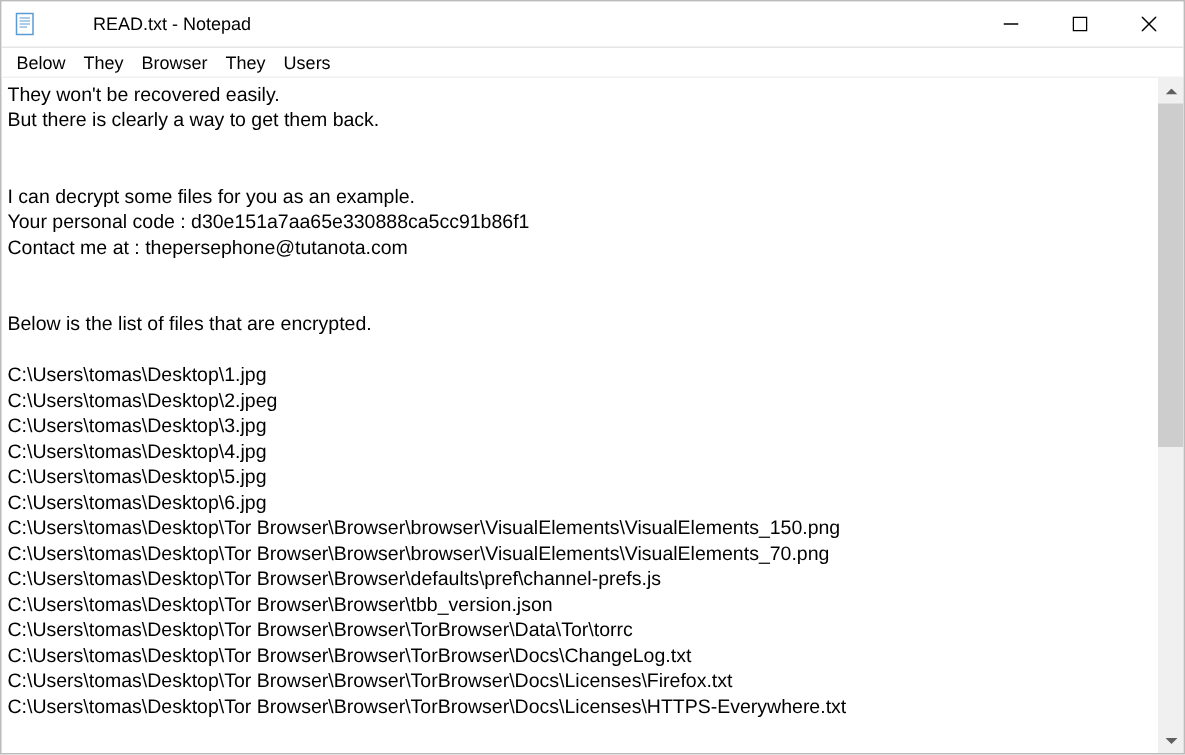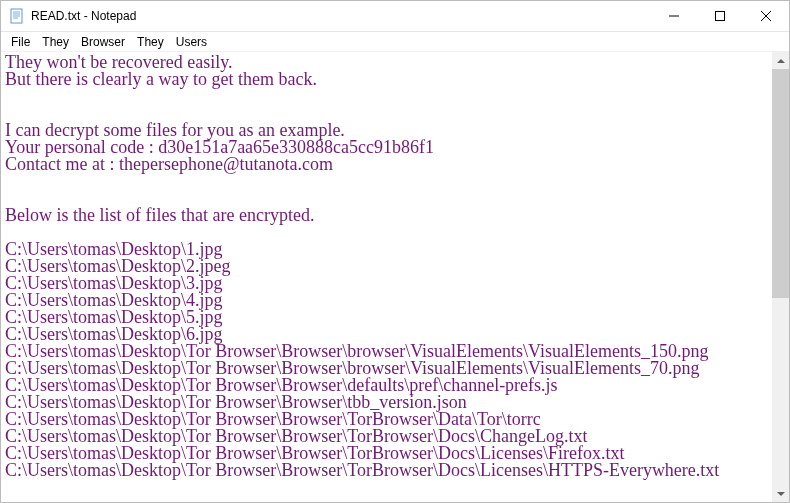--- a/index.html
+++ b/index.html
@@ -28,20 +28,21 @@
       width: 16px;
       height: 16px;
       margin-left: 8px;
       margin-right: 6px;
       display: inline-flex;
       align-items: center;
       justify-content: center;
     }
     .titlebar-title {
       flex: 1;
+      margin-left: 31px;
     }
     .window-controls {
       display: flex;
       height: 100%;
     }
     .window-btn {
       width: 46px;
       height: 100%;
       display: flex;
       align-items: center;
@@ -61,26 +62,26 @@
     .menu-item {
       padding: 1px 6px;
       cursor: default;
     }
     .content-area {
       position: relative;
       height: calc(100% - 51px);
       overflow: hidden;
     }
     .text-content {
-      font-family: Liberation Serif, serif;
-      font-size: 18px;
+      font-family: Liberation Sans, sans-serif;
+      font-size: 13px;
       line-height: 17px;
       white-space: pre;
       padding: 2px 4px;
-      color: #701a75;
+      color: #000000;
       height: 100%;
       overflow: hidden;
     }
     .scrollbar-v {
       position: absolute;
       right: 0;
       top: 0;
       bottom: 0;
       width: 17px;
       background: #f0f0f0;
@@ -138,21 +139,21 @@
     <div class="window-btn close">
       <svg width="10" height="10">
           <line x1="0" y1="0" x2="10" y2="10" stroke="#000" stroke-width="1"></line>
           <line x1="10" y1="0" x2="0" y2="10" stroke="#000" stroke-width="1"></line>
         </svg>
     </div>
   </div>
 </div>
 
 <div class="menubar">
-  <span class="menu-item">File</span>
+  <span class="menu-item">Below</span>
   <span class="menu-item">They</span>
   <span class="menu-item">Browser</span>
   <span class="menu-item">They</span>
   <span class="menu-item">Users</span>
 </div>
 
 <div class="content-area">
   <div class="text-content">They won't be recovered easily.
 But there is clearly a way to get them back.
 

